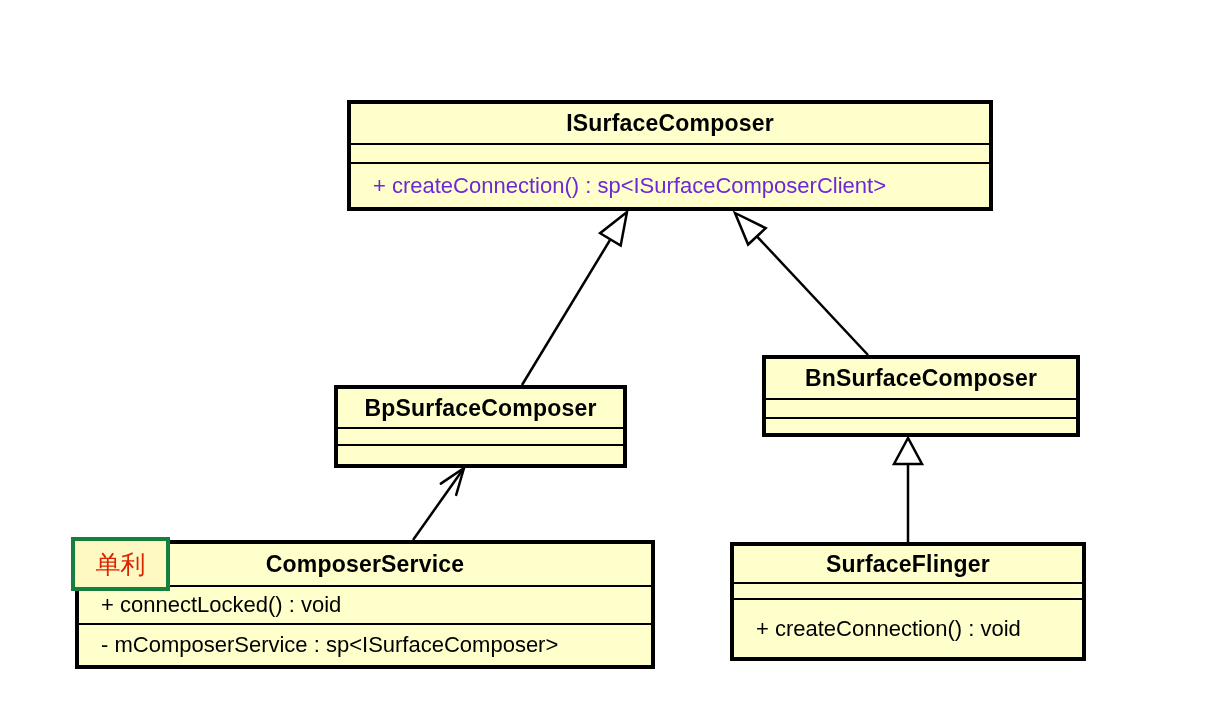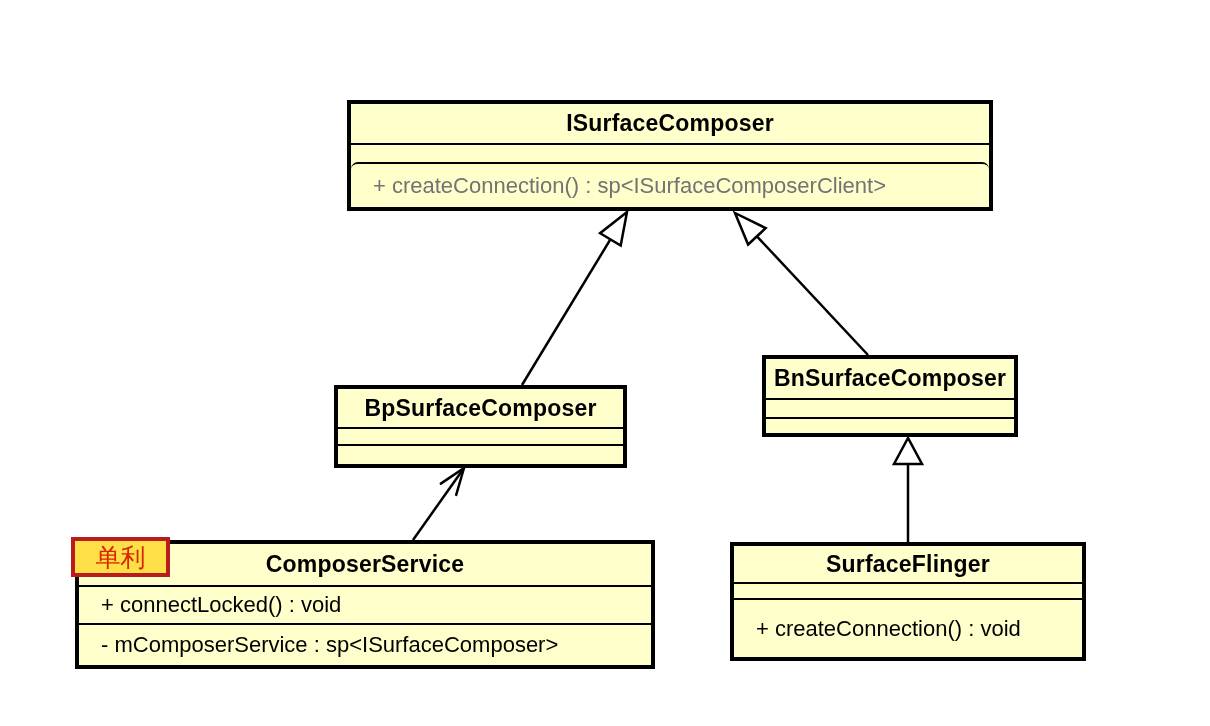--- a/index.html
+++ b/index.html
@@ -49,31 +49,31 @@
     font-size: 23px;
     color: #000000;
     letter-spacing: 0.2px;
   }
   .uml-member {
     font-size: 22px;
     color: #000000;
     padding-left: 22px;
     white-space: nowrap;
   }
-  .uml-member.red-text { color: #737373; border-radius: 7px; }
+  .uml-member.red-text { color: #6d28d9; }
   .grow { flex: 1 1 auto; }
   .annotation-badge {
     position: absolute;
     box-sizing: border-box;
     left: 71px;
     top: 537px;
     width: 99px;
-    height: 40px;
-    background: #fde047;
-    border: 4px solid #b91c1c;
+    height: 54px;
+    background: #fef9c3;
+    border: 4px solid #15803d;
     color: #dd2200;
     font-size: 25px;
     display: flex;
     align-items: center;
     justify-content: center;
     z-index: 3;
   }
 </style>
 </head>
 <body>
@@ -105,21 +105,21 @@
     <div class="uml-row divided" style="height:19px;"></div>
     <div class="uml-row divided uml-member red-text grow">+ createConnection() : sp&lt;ISurfaceComposerClient&gt;</div>
   </div>
 
   <div class="uml-class" style="left:334px; top:385px; width:293px; height:83px;">
     <div class="uml-row uml-title" style="height:38px;">BpSurfaceComposer</div>
     <div class="uml-row divided" style="height:17px;"></div>
     <div class="uml-row divided grow"></div>
   </div>
 
-  <div class="uml-class" style="left:762px; top:355px; width:256px; height:82px;">
+  <div class="uml-class" style="left:762px; top:355px; width:318px; height:82px;">
     <div class="uml-row uml-title" style="height:39px;">BnSurfaceComposer</div>
     <div class="uml-row divided" style="height:19px;"></div>
     <div class="uml-row divided grow"></div>
   </div>
 
   <div class="uml-class" style="left:75px; top:540px; width:580px; height:129px;">
     <div class="uml-row uml-title" style="height:41px;">ComposerService</div>
     <div class="uml-row divided uml-member grow">+ connectLocked() : void</div>
     <div class="uml-row divided uml-member" style="height:42px;">- mComposerService : sp&lt;ISurfaceComposer&gt;</div>
   </div>

